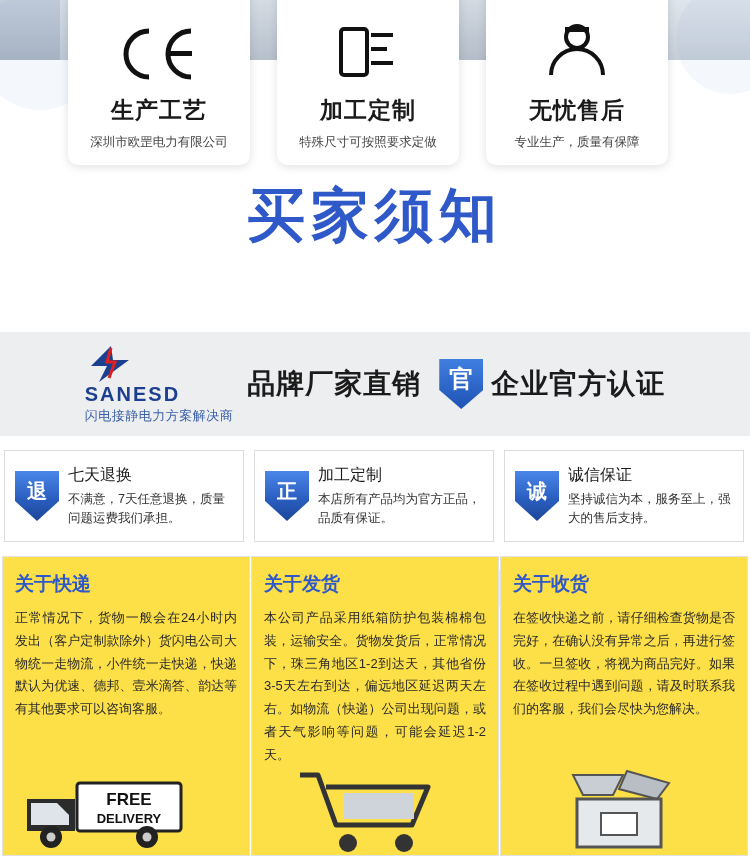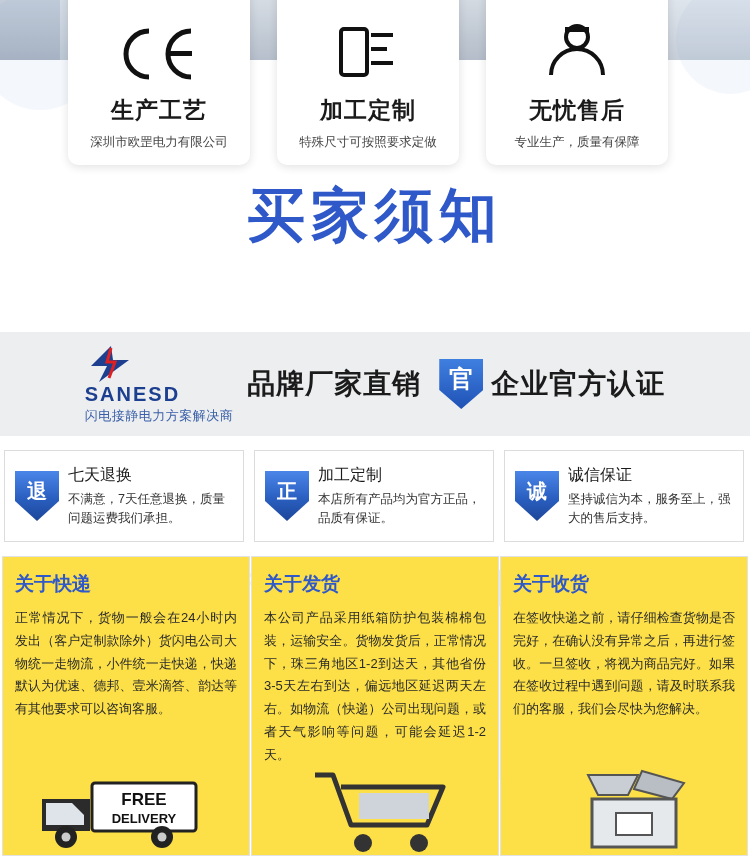--- a/index.html
+++ b/index.html
@@ -80,21 +80,21 @@
   .gtext .gd{font-size:12.5px;color:#333;line-height:1.45;}
 
   
   .cols{position:absolute;left:0;top:556px;width:750px;height:300px;}
   .col{position:absolute;top:0;width:248px;height:300px;background:#fde047;border:1px solid #e2e2e2;box-sizing:border-box;padding:14px 12px 0 12px;}
   #c1{left:2px;} #c2{left:251px;} #c3{left:500px;}
   .colh{font-size:19px;font-weight:bold;color:#2f58c8;margin-bottom:10px;}
   .colp{font-size:13px;color:#2a2a2a;line-height:1.75;text-align:justify;}
 
   
-  .illu{position:absolute;bottom:0;left:15px;width:100%;height:88px;}
+  .illu{position:absolute;bottom:0;left:0;width:100%;height:88px;}
 
   
   .bigwm{
     position:absolute;left:0;top:560px;width:750px;text-align:center;
     font-size:40px;font-weight:bold;color:rgba(120,150,190,.13);
     letter-spacing:2px;pointer-events:none;white-space:nowrap;
   }
   .circlewm{position:absolute;border-radius:50%;background:rgba(150,180,215,.10);pointer-events:none;}
 </style>
 </head>

